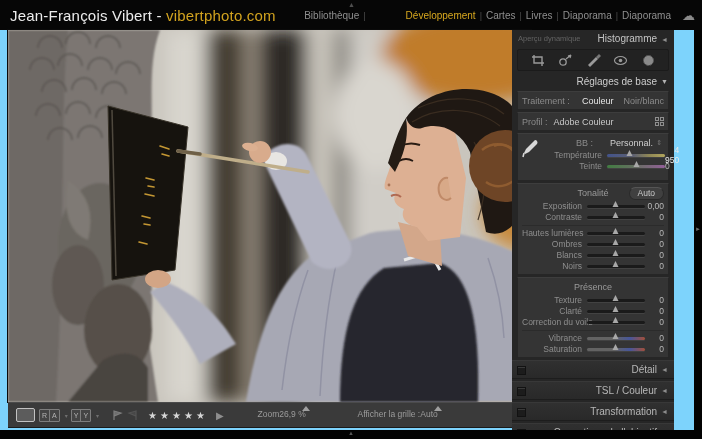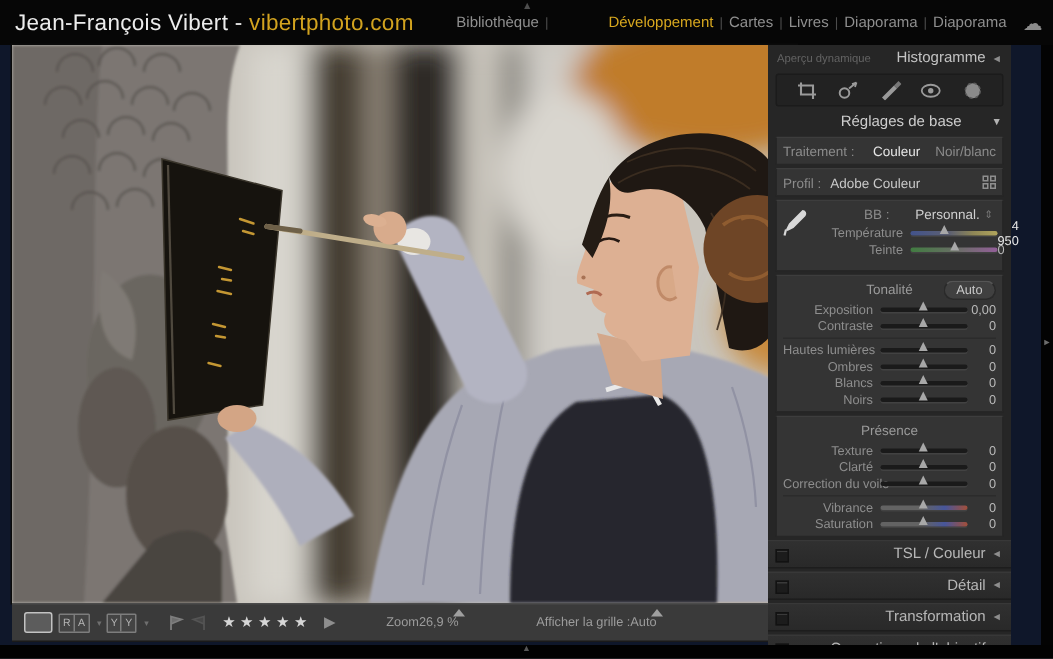--- a/index.html
+++ b/index.html
@@ -1,17 +1,17 @@
 <!DOCTYPE html>
 <html><head>
 <meta charset="utf-8">
 <style>
   html,body{margin:0;padding:0;background:#000;width:702px;height:439px;overflow:hidden;
     font-family:"Liberation Sans",sans-serif;-webkit-font-smoothing:antialiased;}
-  #app{position:relative;width:702px;height:439px;background:#0f172a;}
+  #app{position:relative;width:702px;height:439px;background:#7dd3fc;}
 
   
   #topbar{position:absolute;left:0;top:0;width:702px;height:30px;background:#060606;}
   #toparrow{position:absolute;left:348px;top:1px;color:#4e4e4e;font-size:7px;}
   #identity{position:absolute;left:10px;top:7px;font-size:15px;color:#ececec;letter-spacing:.2px;white-space:nowrap;}
   #identity .site{color:#d2a31f;}
   #modules{position:absolute;right:28px;top:10px;font-size:10px;color:#8f8f8f;white-space:nowrap;}
   #modules .mod{margin:0 3px;cursor:default;}
   #modules .mod.active{color:#d8a81f;padding-left:36px;}
   #modules .sep{color:#4c4c4c;font-size:9px;margin:0 1px;}
@@ -43,21 +43,21 @@
 
   
   #rpanel{position:absolute;left:512px;top:30px;width:162px;height:400px;background:#262626;font-size:9px;color:#9a9a9a;}
   #histo-hdr{height:17px;display:flex;align-items:center;padding:0 6px;justify-content:space-between;}
   #histo-hdr .dim{font-size:7.5px;color:#636363;}
   #histo-hdr .ttl{font-size:10px;color:#c3c3c3;}
   .coll-arrow{color:#8d8d8d;font-size:7px;margin-left:4px;}
   #toolstrip{margin:2px 5px 3px 5px;height:20px;background:#222;border:1px solid #1b1b1b;border-radius:2px;
     display:flex;align-items:center;justify-content:space-evenly;}
   #toolstrip svg{display:block;}
-  #basic-hdr{height:15px;display:flex;align-items:center;justify-content:flex-end;padding:0 6px;color:#cdcdcd;font-size:10px;gap:16px;}
+  #basic-hdr{height:15px;display:flex;align-items:center;justify-content:flex-end;padding:0 6px;color:#cdcdcd;font-size:10px;}
   #basic-hdr .coll-arrow{font-size:7px;color:#b3b3b3;}
   .card{margin:2px 5px;background:#343434;border:1px solid #262626;border-top-color:#3d3d3d;border-radius:1px;padding:2px 4px;}
   #treat-row{display:flex;align-items:center;height:13px;}
   #treat-row .lbl{color:#8b8b8b;}
   #treat-row .on{margin-left:auto;color:#e6e6e6;}
   #treat-row .off{margin-left:10px;color:#8b8b8b;}
   #profile-row{display:flex;align-items:center;height:13px;}
   #profile-row .lbl{color:#8b8b8b;margin-right:6px;}
   #profile-row .val{color:#c9c9c9;}
   #grid-icon{margin-left:auto;display:grid;grid-template-columns:4px 4px;grid-gap:1px;}
@@ -431,26 +431,26 @@
               <i class="thumb" style="left: 50%;"></i>
             </span>
             <span class="sval">0</span>
           </div>
         </div>
     </div>
 
     <div class="panels">
         <div class="phdr">
           <span class="toggle"></span>
-          <span class="pt">TSL / Couleur</span>
+          <span class="pt">Détail</span>
           <span class="coll-arrow">◄</span>
         </div>
         <div class="phdr">
           <span class="toggle"></span>
-          <span class="pt">Détail</span>
+          <span class="pt">TSL / Couleur</span>
           <span class="coll-arrow">◄</span>
         </div>
         <div class="phdr">
           <span class="toggle"></span>
           <span class="pt">Transformation</span>
           <span class="coll-arrow">◄</span>
         </div>
         <div class="phdr">
           <span class="toggle"></span>
           <span class="pt">Corrections de l'objectif</span>

